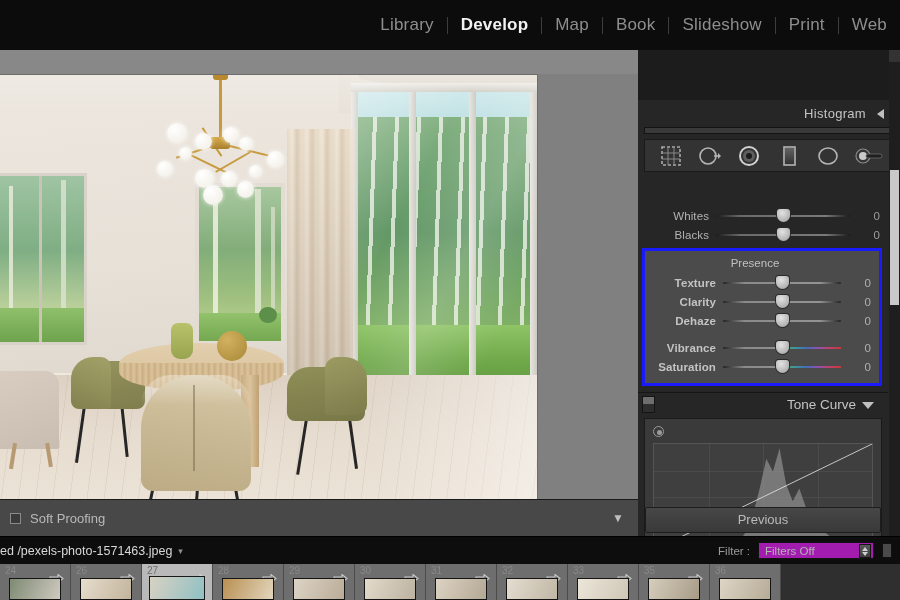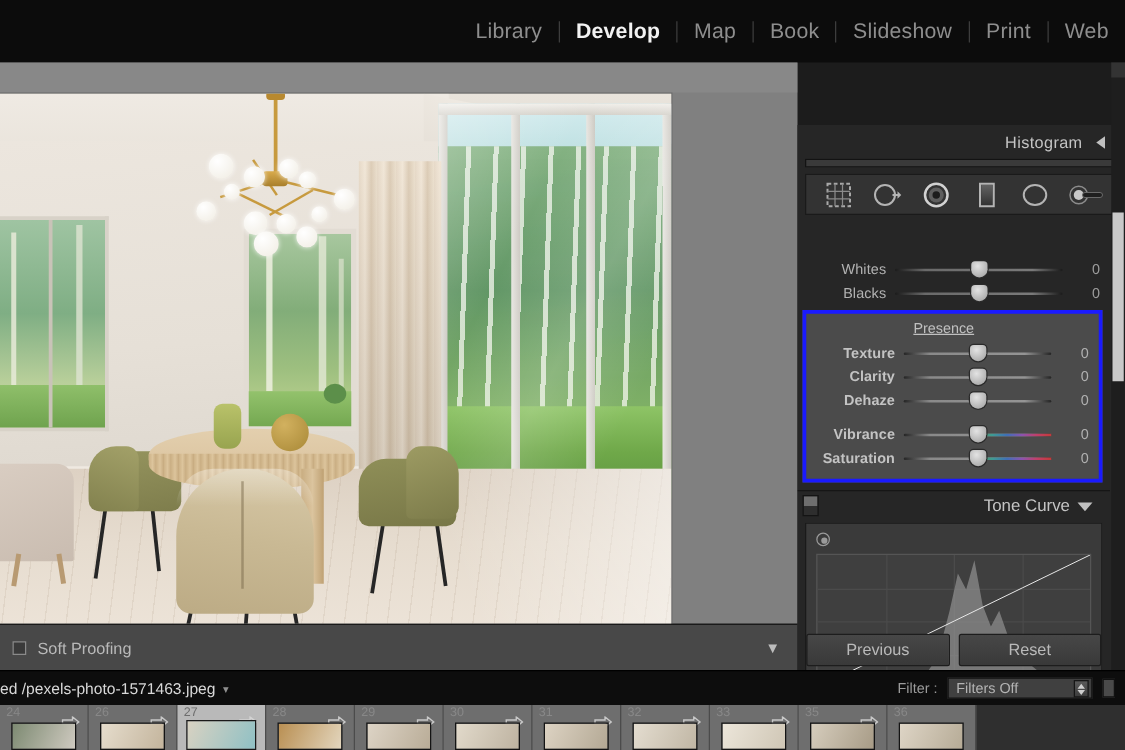--- a/index.html
+++ b/index.html
@@ -265,21 +265,20 @@
   
   #presence-box{
     margin:4px 6px 0 4px;
     border:3px solid #1a1aff;
     background:#4b4b4b;
     padding:5px 0 7px 0;
   }
   #presence-title{
     text-align:center; font-size:11.5px; color:#c0c0c0; padding:1px 0 4px 0;
     margin-left:-14px;
-    text-decoration:underline;
   }
   #presence-box .sl-label{ color:#c3c3c3;font-weight:bold; }
   #presence-box .sl-val{ color:#b0b0b0; }
   #presence-box .sl-line{
     background:linear-gradient(90deg,#252525,#8a8a8a 18%,#949494 82%,#252525);
   }
   .pres-gap{ height:8px; }
 
   
   #tc-head{
@@ -340,21 +339,21 @@
   #filterbar{
     position:absolute; left:0; top:536px; width:900px; height:28px;
     background:#0d0d0d; display:flex; align-items:center;
     border-top:1px solid #000;
   }
   #fname{ font-size:12.5px; color:#d8d8d8; padding-left:0px; white-space:nowrap;}
   #fname-chev{ color:#8f8f8f; font-size:9px; padding-left:6px; }
   #filter-right{ margin-left:auto; display:flex; align-items:center; padding-right:8px; gap:8px;}
   #filter-label{ font-size:11.5px; color:#9b9b9b; }
   #filter-select{
-    width:116px; height:17px; background:#404040; border:1px solid #111;
+    width:116px; height:17px; background:#a21caf; border:1px solid #111;
     display:flex; align-items:center; position:relative;
   }
   #filter-select span{ font-size:11.5px; color:#b4b4b4; padding-left:6px; }
   #filter-stepper{
     position:absolute; right:2px; top:1px; width:12px; height:14px;
     background:linear-gradient(180deg,#5a5a5a,#3d3d3d); border:1px solid #161616;
     display:flex; flex-direction:column; align-items:center; justify-content:center;
   }
   .stp{ width:0;height:0;border-left:3px solid transparent;border-right:3px solid transparent; }
   .stp.up{ border-bottom:4px solid #cfcfcf; margin-bottom:1px;}
@@ -661,21 +660,20 @@
             </svg>
             <svg id="tc-line" viewBox="0 0 100 100" preserveAspectRatio="none">
               <polyline id="tc-line-poly" fill="none" stroke="#e8e8e8" stroke-width="0.8" vector-effect="non-scaling-stroke" points="0.00,100.00 25.10,74.90 50.20,49.80 75.29,24.71 100.00,0.00"></polyline>
             </svg>
           </div>
 
         </div>
 
         <div id="pr-row">
           <div class="pr-btn">Previous</div>
-          <div class="pr-btn">Reset</div>
         </div>
       </div>
     </div>
 
     <div id="rscroll" style="top:0;height:486px;">
       <div id="rscroll-top"></div>
       <div id="rscroll-thumb"></div>
     </div>
   </div>
 

